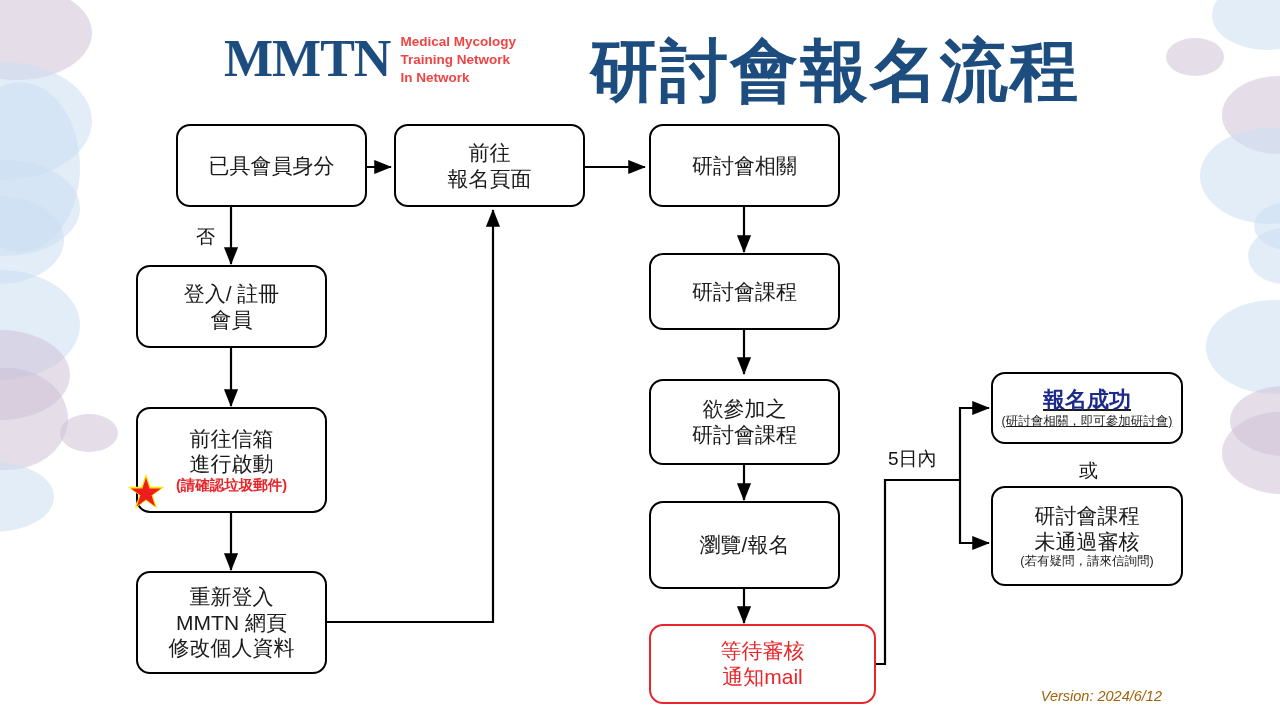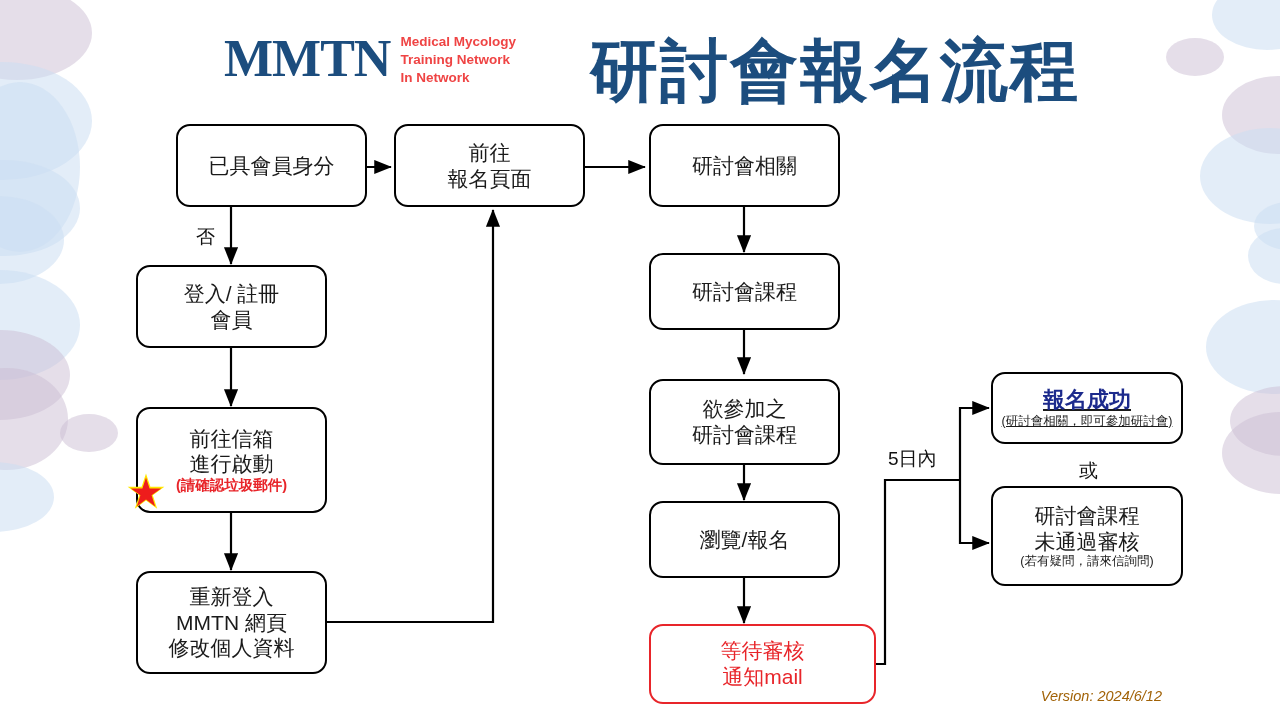--- a/index.html
+++ b/index.html
@@ -265,21 +265,21 @@
 
   <div class="node" style="left:649px; top:253px; width:191px; height:77px;">
     <div class="ln">研討會課程</div>
   </div>
 
   <div class="node" style="left:649px; top:379px; width:191px; height:86px;">
     <div class="ln">欲參加之</div>
     <div class="ln">研討會課程</div>
   </div>
 
-  <div class="node" style="left:649px; top:501px; width:191px; height:77px;">
+  <div class="node" style="left:649px; top:501px; width:191px; height:88px;">
     <div class="ln">瀏覽/報名</div>
   </div>
 
   <div class="node red" style="left:649px; top:624px; width:227px; height:80px;">
     <div class="ln">等待審核</div>
     <div class="ln">通知mail</div>
   </div>
 
   <div class="node" style="left:991px; top:372px; width:192px; height:72px;text-decoration:underline;">
     <div class="big-blue">報名成功</div>

